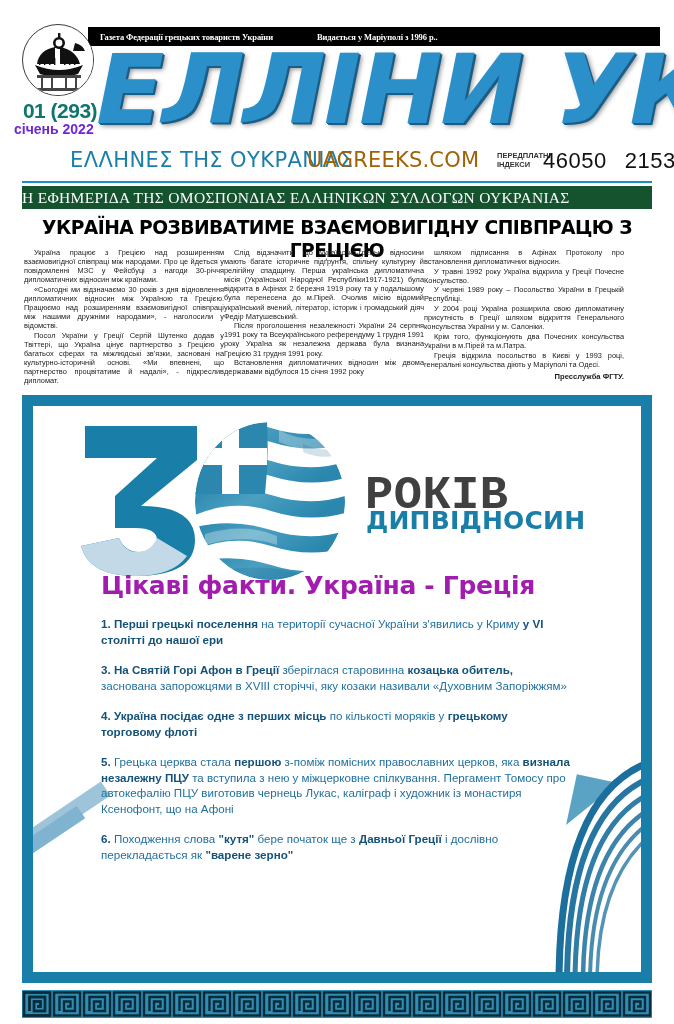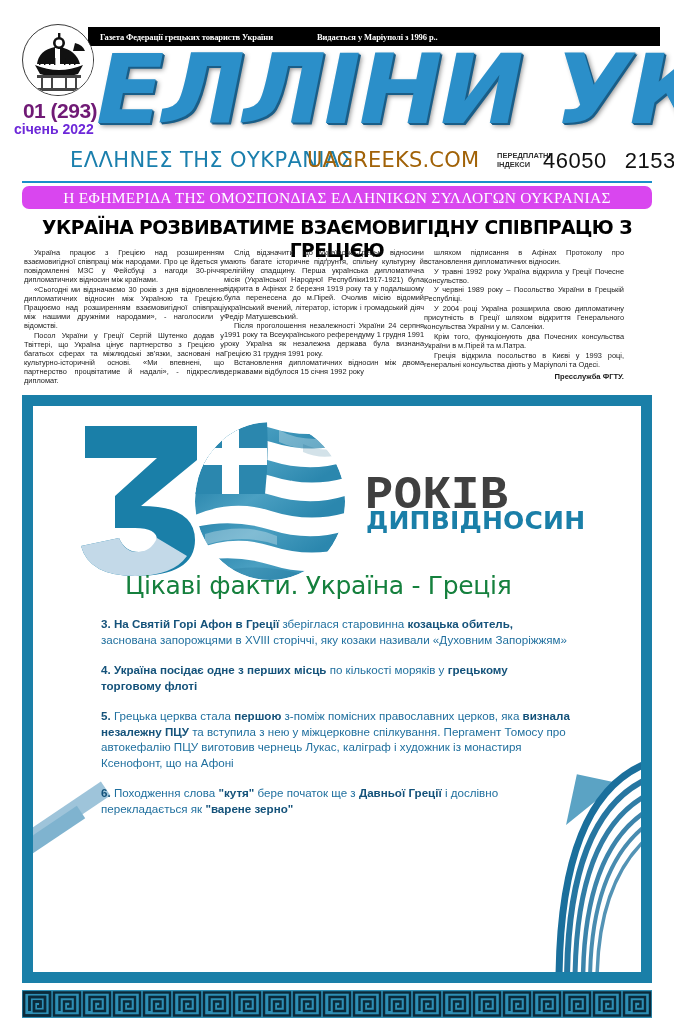--- a/index.html
+++ b/index.html
@@ -25,21 +25,21 @@
 
   .logo-emblem {
     position:absolute; left: 22px; top: 24px; width: 72px; height: 72px;
     border-radius: 50%; background: #ffffff; border: 1.5px solid #3a3a3a;
     overflow: hidden;
   }
   .logo-emblem svg { display:block; }
 
   .issue-no {
     position:absolute; left: 14px; top: 100px; width: 92px;
-    text-align:center; color:#701a75; font-weight: 800; font-size: 21px;
+    text-align:center; color:#0f766e; font-weight: 800; font-size: 21px;
     letter-spacing:-0.5px; line-height: 1;
   }
   .issue-month {
     position:absolute; left: 14px; top: 122px; width: 92px;
     text-align:left; color:#6d28d9; font-weight: 800; font-size: 14px; line-height:1;
   }
 
   .title-main {
     position:absolute; left: 96px; top: 36px; width: 578px; height: 108px;
     font-family: "DejaVu Sans", sans-serif;
@@ -68,21 +68,21 @@
     font-size: 7.5px; font-weight:600; color:#333; line-height: 8.5px; width: 48px;
   }
   .sub-index-nums {
     position:absolute; left: 543px; top: 148px;
     font-size: 22px; font-weight: 500; color:#111; letter-spacing:0.5px;
     display:flex; gap: 18px;
   }
 
   .blue-band {
     position:absolute; left: 22px; top: 186px; width: 630px; height: 23px;
-    background:#d946ef; display:flex; align-items:center; justify-content:center;border-radius:7px;
+    background:#14532d; display:flex; align-items:center; 
   }
   .blue-band span {
     font-family: "Liberation Serif", serif;
     font-size: 15.5px; color:#fff; letter-spacing: 0.3px; white-space: nowrap;
   }
   .thin-rule {
     position:absolute; left: 22px; top: 181px; width: 630px; height: 1.5px; background:#1a8ec9;
   }
 
   
@@ -136,22 +136,22 @@
     font-size: 47px; color:#404040; letter-spacing: 0.5px; line-height: 1; margin-top: 28px;
   }
   .dipv {
     position:absolute; left: 291px; top: 88px;
     font-family:"DejaVu Sans", sans-serif; font-weight: 800;
     font-size: 25px; color:#1a7fa8; letter-spacing: 0.2px; line-height: 1;
   }
 
   .facts-title {
     position:absolute; left: 68px; top: 165px;
-    font-family:"DejaVu Sans", sans-serif; font-weight: 400;
-    font-size: 25px; color:#15803d; letter-spacing: -0.3px; margin-left: 24px;
+    font-family:"DejaVu Sans", sans-serif; font-weight: 700;
+    font-size: 25px; color:#a21caf; letter-spacing: -0.3px;
   }
 
   .facts { position:absolute; left: 68px; top: 210px; width: 470px; }
   .fact {
     margin-bottom: 15px;
     font-family:"Liberation Sans", sans-serif;
     font-size: 11.6px; line-height: 15.5px; color:#1f6f9e;
   }
   .fact .num { font-weight: 700; color:#14527a; }
   .fact b { font-weight: 700; color:#14527a; }
@@ -335,20 +335,21 @@
           </svg>
         </div>
 
         <div class="rokiv">РОКІВ</div>
         <div class="dipv">ДИПВІДНОСИН</div>
       </div>
 
       <div class="facts-title">Цікаві факти. Україна - Греція</div>
 
       <div class="facts" id="factslist">
+          <div class="fact"><span class="num">1.  </span><b>Перші грецькі поселення</b><span> на території сучасної України з'явились у Криму </span><b>у VI столітті до нашої ери</b></div>
           <div class="fact"><span class="num">3.  </span><b>На Святій Горі Афон в Греції</b><span> зберіглася старовинна </span><b>козацька обитель,</b><span> заснована запорожцями в XVIII сторіччі, яку козаки називали «Духовним Запоріжжям»</span></div>
           <div class="fact"><span class="num">4.  </span><b>Україна посідає одне з перших місць</b><span> по кількості моряків у </span><b>грецькому торговому флоті</b></div>
           <div class="fact"><span class="num">5.  </span><span>Грецька церква стала </span><b>першою</b><span> з-поміж помісних православних церков, яка </span><b>визнала незалежну ПЦУ</b><span> та вступила з нею у міжцерковне спілкування. Пергамент Томосу про автокефалію ПЦУ виготовив чернець Лукас, каліграф і художник із монастиря Ксенофонт, що на Афоні</span></div>
           <div class="fact"><span class="num">6.  </span><span>Походження слова </span><b>"кутя"</b><span> бере початок ще з </span><b>Давньої Греції</b><span> і дослівно перекладається як </span><b>"варене зерно"</b></div>
         </div>
 
     </div>
   </div>
 
   <div class="meander">

